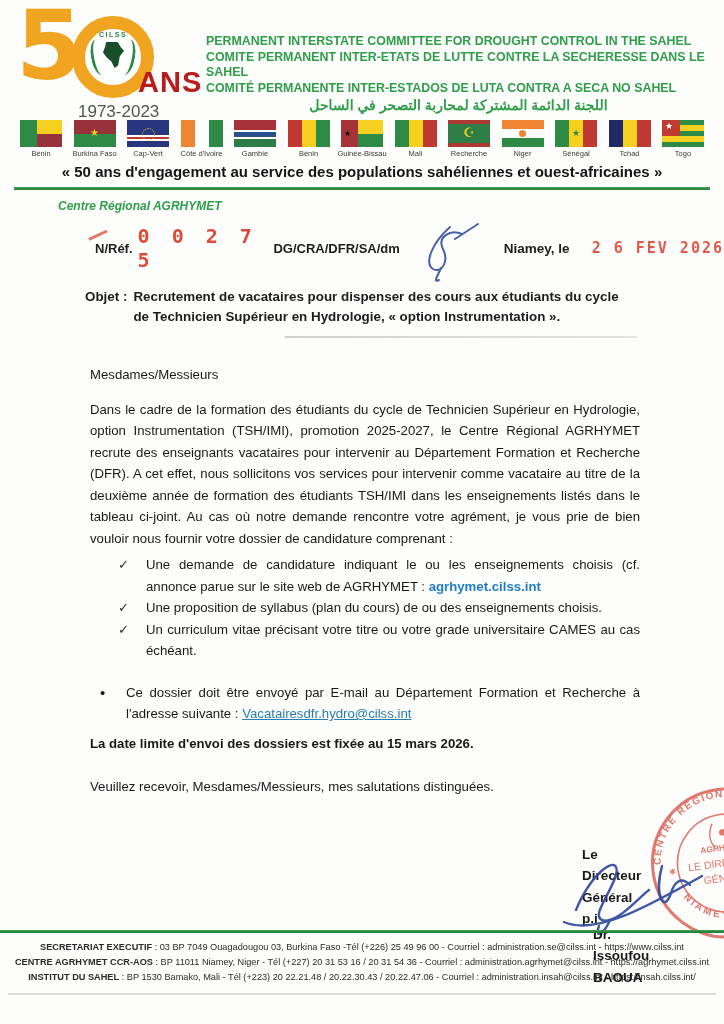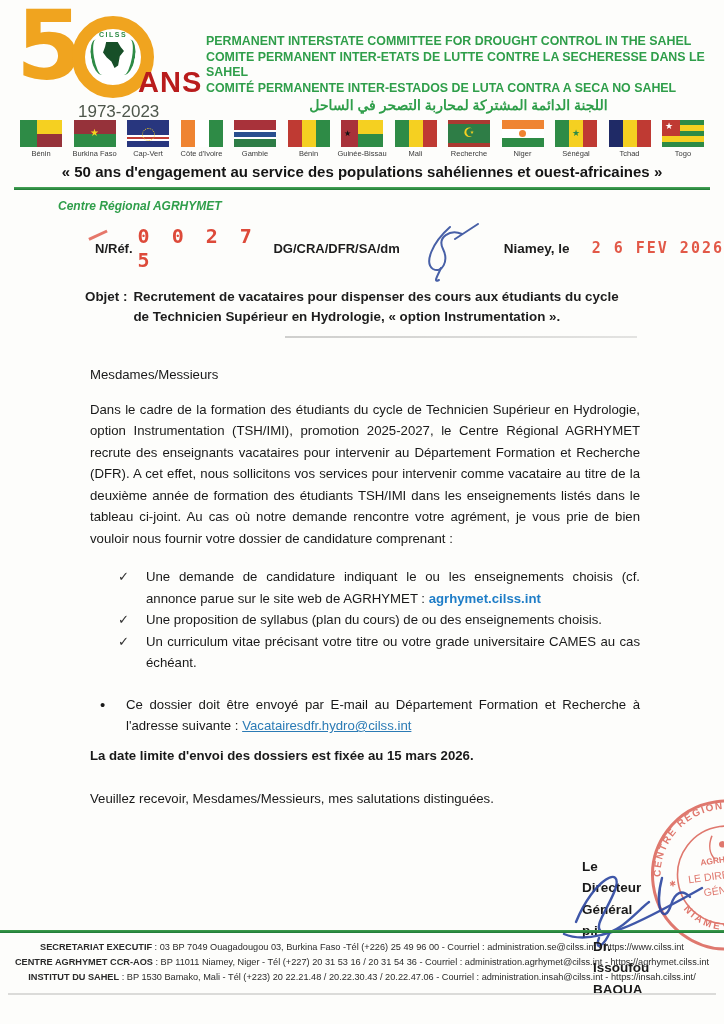--- a/index.html
+++ b/index.html
@@ -88,21 +88,21 @@
                 font-size:15px; letter-spacing:2px; margin-left:22px; white-space:nowrap; }
 
   .objet { display:flex; margin:16px 0 0 85px; font-weight:bold; font-size:13.4px; line-height:19.5px; }
   .objet-label { white-space:pre; margin-right:6px; }
   .faint1 { position:relative; margin:10px 0 0 285px; width:352px; height:2px;
             background:linear-gradient(to right,#cfcfcd,#e3e3e1); }
 
   
   .body { margin:26px 84px 0 90px; font-size:13.2px; line-height:21.5px; color:#191919; }
   .salutation { margin-bottom:13px; }
-  .para { text-align:justify; margin-bottom:17px; }
+  .para { text-align:justify; margin-bottom:5px; }
   .chk { display:flex; margin-left:28px; text-align:justify; }
   .chk-mark { flex:0 0 28px; color:#333; }
   .blt { display:flex; margin:20px 0 0 10px; text-align:justify; }
   .blt-mark { flex:0 0 26px; font-size:15px; }
   .deadline { font-weight:bold; margin-top:8px; }
   .closing { margin-top:22px; }
   .lnk-bold { color:#1e7dc7; font-weight:bold; text-decoration:none; cursor:pointer; }
   .lnk-und { color:#2b7bb5; text-decoration:underline; cursor:pointer; }
 
   

